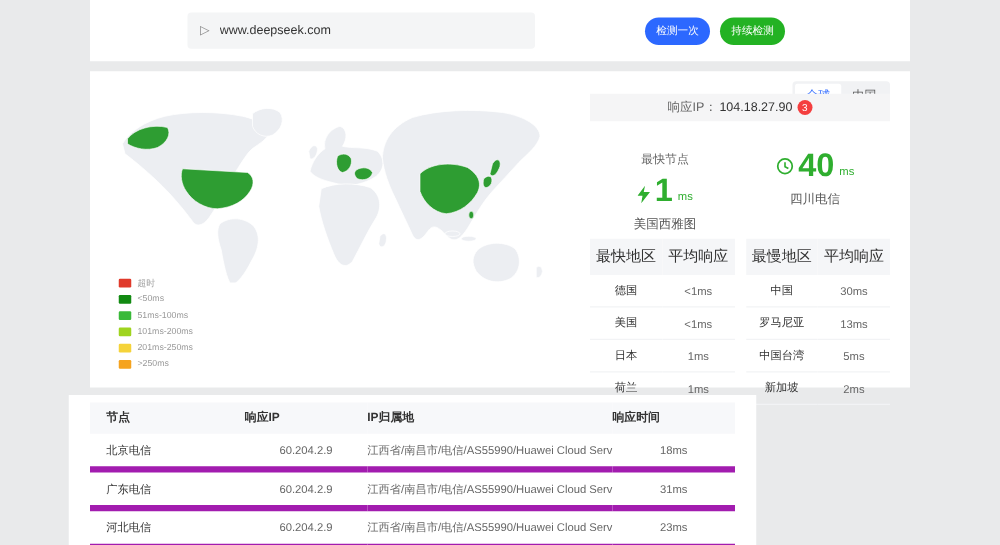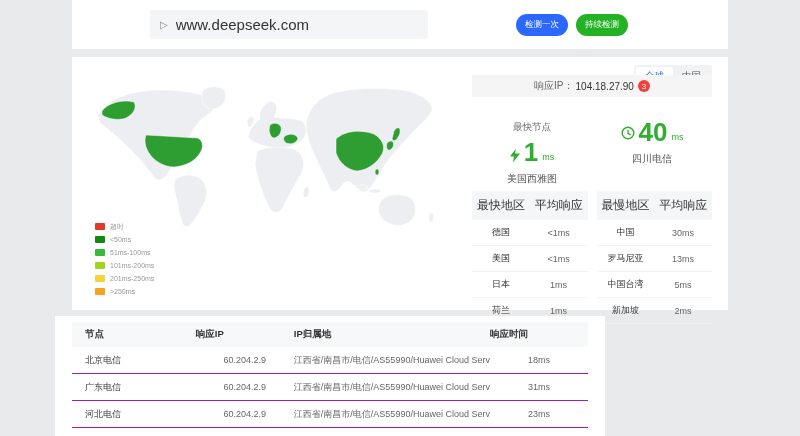--- a/index.html
+++ b/index.html
@@ -4,21 +4,21 @@
 <style>
   *{box-sizing:border-box;margin:0;padding:0;}
   html,body{width:800px;height:436px;}
   body{position:relative;overflow:hidden;background:#e9eaeb;font-family:"Liberation Sans","DejaVu Sans",sans-serif;}
   .card{position:absolute;background:#fff;}
 
   
   #topbar{left:72px;top:0;width:656px;height:49px;display:flex;align-items:center;}
   .search-box{margin-left:78px;width:278px;height:29px;background:#f4f5f6;border-radius:3px;display:flex;align-items:center;padding:0 10px;gap:8px;}
   .play{color:#888;font-size:10px;line-height:1;}
-  .url{font-size:15px;color:#333;background:transparent;border:none;outline:none;flex:1;font-family:inherit;}
+  .url{font-size:10px;color:#333;background:transparent;border:none;outline:none;flex:1;font-family:inherit;}
   .btn{border:none;color:#fff;font-size:8.5px;padding:5px 9px;border-radius:12px;margin-left:8px;font-family:inherit;cursor:pointer;white-space:nowrap;}
   .btn.blue{margin-left:88px;background:var(--primary-blue);}
   .btn.green{background:var(--button-green);}
 
   
   #main{left:72px;top:57px;width:656px;height:253px;}
   #map{position:absolute;left:10px;top:24px;}
   .cb{fill:#eceef2;stroke:#fff;stroke-width:0.6;}
   .cg{fill:var(--map-green);stroke:#fff;stroke-width:0.5;}
   .legend{position:absolute;left:23px;top:163px;}
@@ -44,21 +44,21 @@
   .mini-tables{position:absolute;top:134px;left:0;width:100%;display:flex;gap:9px;}
   .mini{flex:1;border-collapse:collapse;}
   .mini th{background:#f5f6f8;font-size:12px;color:#333;font-weight:normal;padding:6px 0;}
   .mini td{font-size:9px;color:#666;text-align:center;padding:6px 0;border-bottom:1px solid #f2f3f5;}
   .mini td:first-child{color:#333;}
 
   
   #bottom{left:55px;top:316px;width:550px;height:120px;padding:6px 17px 0;}
   .ntable{width:100%;border-collapse:collapse;table-layout:fixed;}
   .ntable th{background:#f7f8fa;font-size:9.5px;color:#333;font-weight:bold;padding:6px 0;text-align:left;}
-  .ntable td{font-size:9px;color:#666;text-align:center;padding:6.5px 0;border-bottom:1px solid #a21caf;white-space:nowrap;overflow:hidden;}
+  .ntable td{font-size:9px;color:#666;text-align:center;padding:6.5px 0;border-bottom:5px solid #a21caf;white-space:nowrap;overflow:hidden;}
   .ntable th:first-child,.ntable td:first-child{text-align:left;padding-left:13px;}
   .ntable td:first-child{color:#333;}
 </style>
 </head>
 <body>
 
 <div class="card" id="topbar">
   <div class="search-box">
     <span class="play">▷</span>
     <input class="url" readonly="" value="www.deepseek.com" style="">

